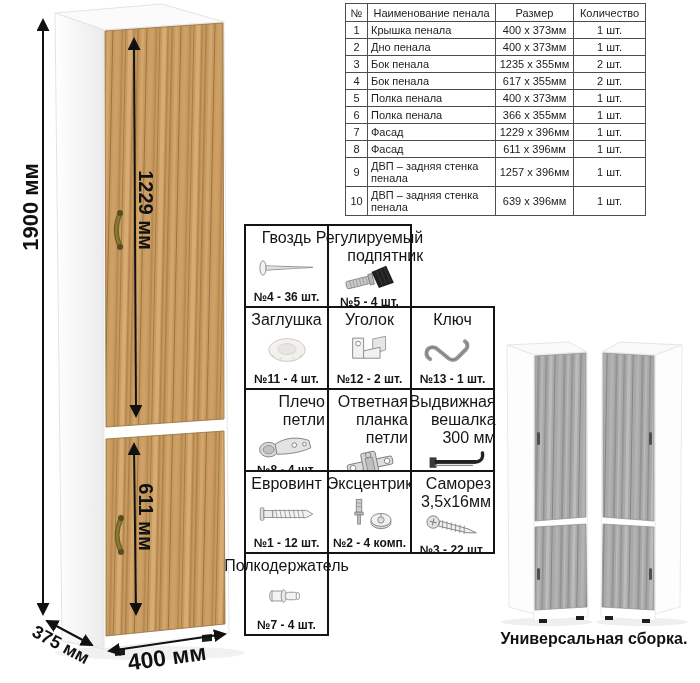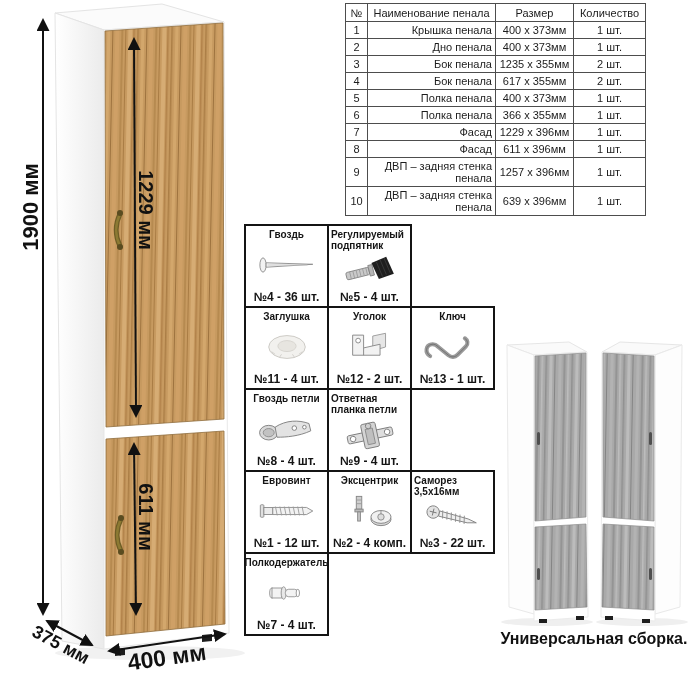--- a/index.html
+++ b/index.html
@@ -12,34 +12,34 @@
   .dim-label{font-family:"Liberation Sans",sans-serif;font-weight:bold;fill:#111;}
   
   table.parts{
     position:absolute;left:345px;top:3px;width:300px;
     border-collapse:collapse;table-layout:fixed;
     font-size:11px;line-height:12px;color:#1c1c1c;background:#fff;
   }
   table.parts th,table.parts td{border:1px solid #4d4d4d;padding:2px 3px;overflow:hidden;}
   table.parts th{font-weight:normal;text-align:center;height:13px;}
   td.c-num,td.c-size,td.c-qty{text-align:center;}
-  td.c-name{text-align:right;}
+  td.c-name{text-align:left;}
   
   .hw-grid{position:absolute;left:244px;top:224px;}
   .hw-row{display:flex;}
   .hw-cell{
     width:85px;height:84px;box-sizing:border-box;border:2px solid #141414;
     margin-left:-2px;margin-top:-2px;background:#fff;
     display:flex;flex-direction:column;align-items:center;justify-content:space-between;
     padding:3px 2px 2px 2px;
   }
   .hw-row .hw-cell:first-child{margin-left:0;}
   .hw-row.first .hw-cell{margin-top:0;}
   .hw-cell.empty{border:none;background:transparent;}
-  .hw-title{font-weight:bold;font-size:10px;line-height:1.12;text-align:left;color:#151515;}
+  .hw-title{font-weight:normal;font-size:16px;line-height:1.12;text-align:right;color:#151515;}
   .hw-count{font-weight:bold;font-size:12px;color:#151515;white-space:nowrap;}
   .hw-icon{flex:0 0 auto;}
   
   #variants-svg{position:absolute;left:492px;top:336px;}
   .variants-caption{
     position:absolute;left:488px;top:630px;width:212px;text-align:center;
     font-size:16px;font-weight:bold;color:#111;
   }
 </style>
 </head>
@@ -248,21 +248,21 @@
       <svg class="hw-icon" width="64" height="34" viewBox="0 0 70 36">
         <path d="M10,28 c-6,-4 -5,-12 2,-13 c3,-0.5 5,1 7,3 l11,9 c3,2.5 7,2.5 10,-0.5 l9,-9 c3,-3 2,-7 -1,-9" fill="none" stroke="#9a9a9a" stroke-width="4.5" stroke-linecap="round"></path>
         <path d="M10,28 c-6,-4 -5,-12 2,-13 c3,-0.5 5,1 7,3 l11,9 c3,2.5 7,2.5 10,-0.5 l9,-9 c3,-3 2,-7 -1,-9" fill="none" stroke="#6f6f6f" stroke-width="1" stroke-linecap="round"></path>
       </svg>
       <div class="hw-count">№13 - 1 шт.</div>
     </div>
   </div>
 
   <div class="hw-row">
     <div class="hw-cell">
-      <div class="hw-title">Гвоздь петли</div>
+      <div class="hw-title">Плечо петли</div>
       <svg class="hw-icon" width="64" height="34" viewBox="0 0 70 36">
         <ellipse cx="15" cy="22" rx="10" ry="8" fill="#d9d9d9" stroke="#7d7d7d"></ellipse>
         <ellipse cx="15" cy="22" rx="6" ry="4.5" fill="#c2c2c2" stroke="#8d8d8d"></ellipse>
         <path d="M22,16 C34,8 48,8 59,12 L61,20 C48,26 34,27 24,27 Z" fill="#e3e3e3" stroke="#7d7d7d"></path>
         <circle cx="43" cy="17" r="2.5" fill="#fff" stroke="#7d7d7d"></circle>
         <circle cx="54" cy="16" r="2" fill="#fff" stroke="#7d7d7d"></circle>
       </svg>
       <div class="hw-count">№8 - 4 шт.</div>
     </div>
     <div class="hw-cell">
@@ -271,20 +271,30 @@
         <g transform="rotate(-12 35 18)">
           <rect x="10" y="14" width="50" height="9" rx="2" fill="#dedede" stroke="#7d7d7d"></rect>
           <rect x="27" y="5" width="16" height="27" rx="2" fill="#d4d4d4" stroke="#7d7d7d"></rect>
           <circle cx="16" cy="18.5" r="3" fill="#fff" stroke="#7d7d7d"></circle>
           <circle cx="54" cy="18.5" r="3" fill="#fff" stroke="#7d7d7d"></circle>
           <rect x="31" y="11" width="8" height="17" fill="#bfbfbf" stroke="#8d8d8d"></rect>
           <circle cx="35" cy="8" r="3" fill="#cfcfcf" stroke="#7d7d7d"></circle>
         </g>
       </svg>
       <div class="hw-count">№9 - 4 шт.</div>
+    </div>
+    <div class="hw-cell">
+      <div class="hw-title">Выдвижная вешалка 300 мм</div>
+      <svg class="hw-icon" width="64" height="26" viewBox="0 0 70 30">
+        <path d="M63,17 c5,-1 7,-5 6,-10" stroke="#222" stroke-width="4" fill="none" stroke-linecap="round"></path>
+        <rect x="8" y="12" width="8" height="12" fill="#3a3a3a"></rect>
+        <rect x="14" y="15" width="48" height="4.5" fill="#222"></rect>
+        <rect x="14" y="20.5" width="44" height="1.5" fill="#8d8d8d"></rect>
+      </svg>
+      <div class="hw-count">№10 - 1 шт.</div>
     </div>
   </div>
 
   <div class="hw-row">
     <div class="hw-cell">
       <div class="hw-title">Евровинт</div>
       <svg class="hw-icon" width="64" height="32" viewBox="0 0 70 36">
         <rect x="5" y="11" width="4" height="14" rx="1" fill="#e0e0e0" stroke="#8a8a8a"></rect>
         <rect x="9" y="14" width="10" height="8" fill="#ececec" stroke="#8a8a8a"></rect>
         <path d="M19,14 h38 l7,4 l-7,4 h-38 z" fill="#f2f2f2" stroke="#8a8a8a"></path>

